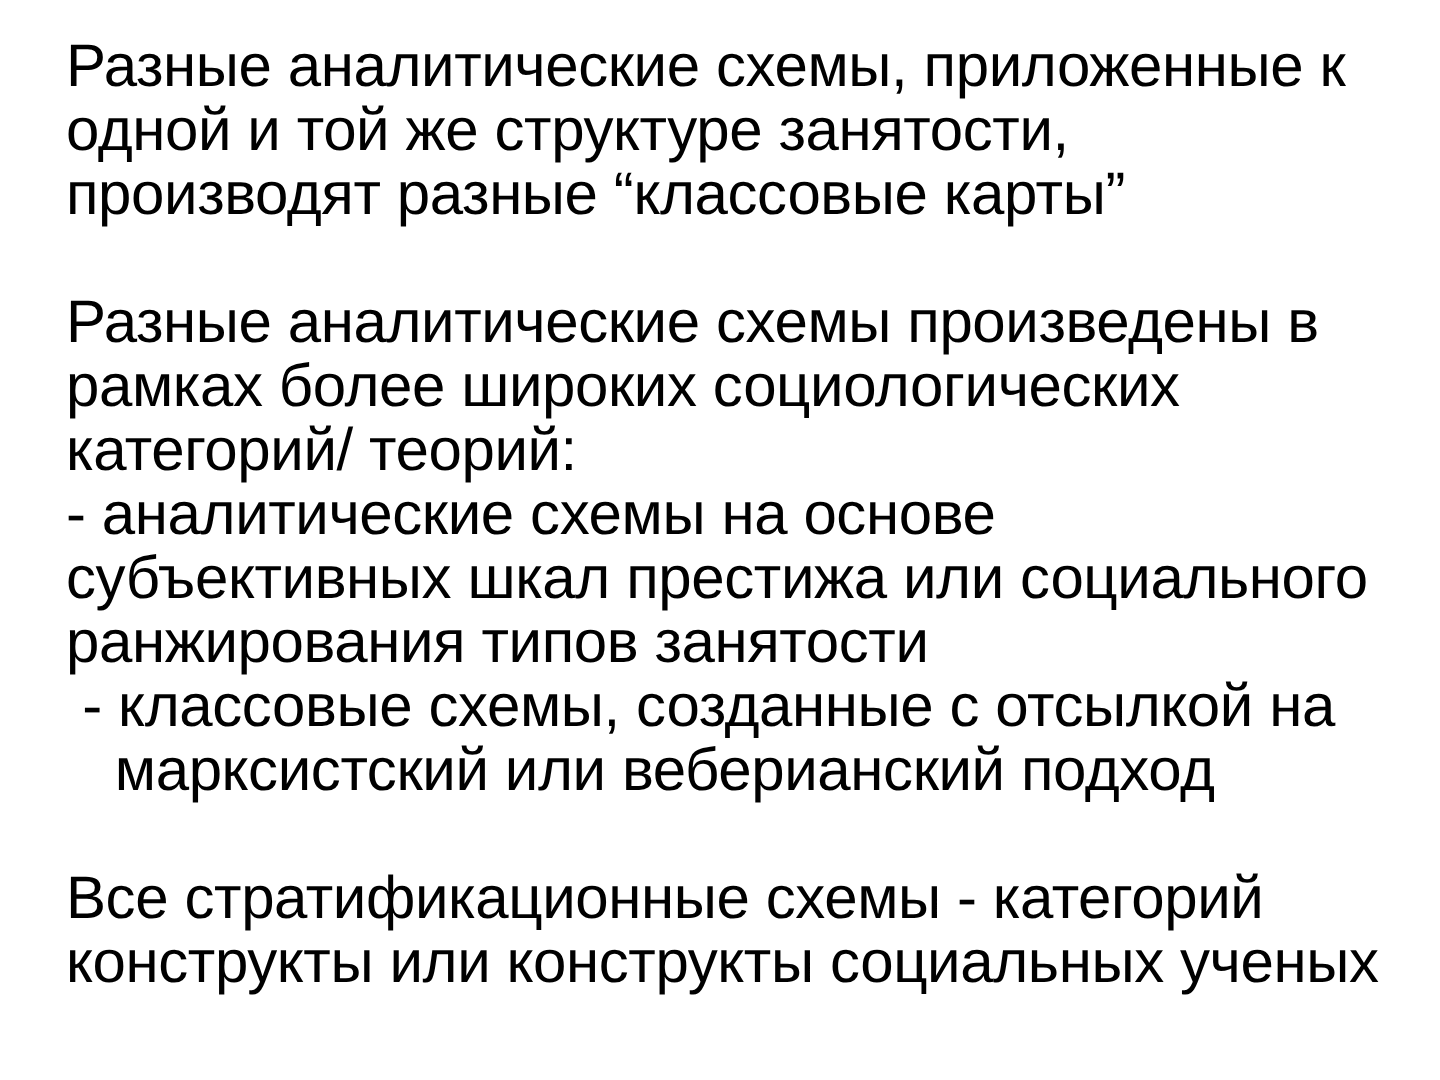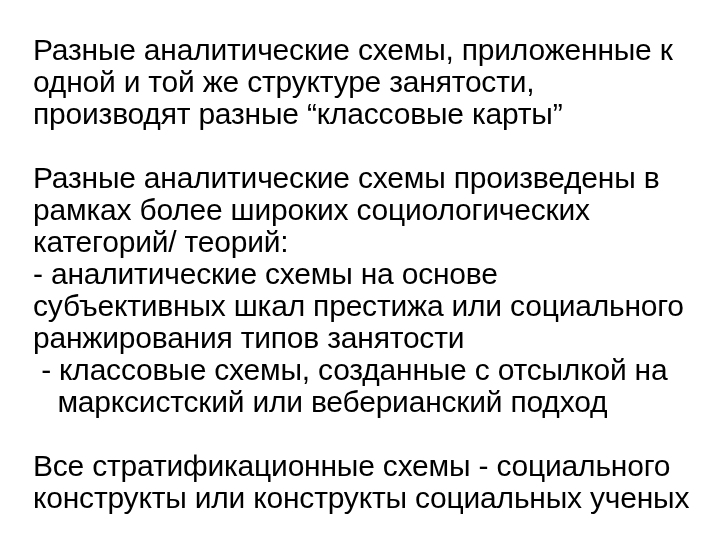--- a/index.html
+++ b/index.html
@@ -16,21 +16,21 @@
     height: 540px;
     background: #ffffff;
     padding: 18px 0 0 33px;
     font-family: "Liberation Sans", sans-serif;
     font-size: 30px;
     line-height: 32px;
     color: #000000;
     letter-spacing: -0.2px;
   }
   .para {
-    margin: 16px 0 32px 0;
+    margin: 0 0 32px 0;
     white-space: pre; 
   }
   .para:last-child {
     margin-bottom: 0;
   }
 </style>
 </head>
 <body>
 
 <div class="slide">
@@ -38,15 +38,15 @@
 одной и той же структуре занятости,
 производят разные “классовые карты”</p>
   <p class="para">Разные аналитические схемы произведены в
 рамках более широких социологических
 категорий/ теорий:
 - аналитические схемы на основе
 субъективных шкал престижа или социального
 ранжирования типов занятости
  - классовые схемы, созданные с отсылкой на
    марксистский или веберианский подход</p>
-  <p class="para">Все стратификационные схемы - социального
+  <p class="para">Все стратификационные схемы - категорий
 конструкты или конструкты социальных ученых</p>
 </div>
 
 </body></html>

